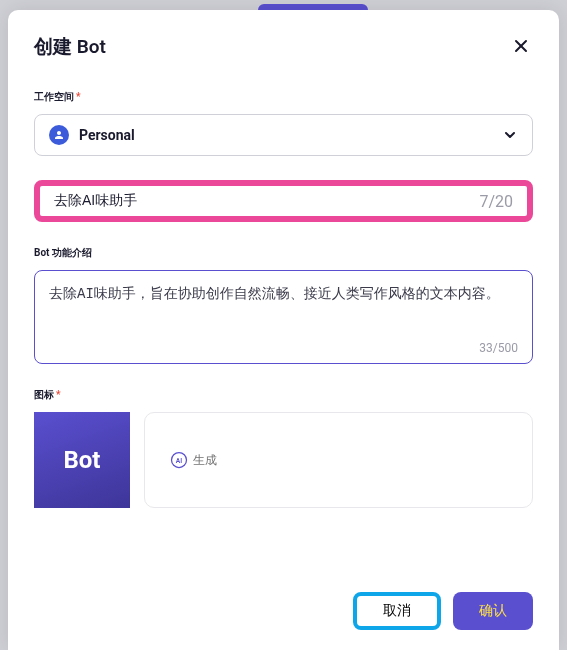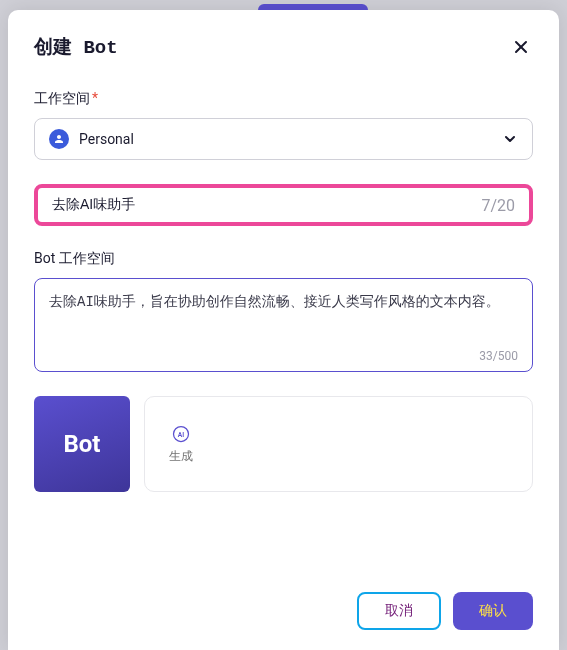--- a/index.html
+++ b/index.html
@@ -41,23 +41,21 @@
       background: #ffffff;
       border-radius: 10px 10px 0 0;
       padding: 24px 26px 20px 26px;
       display: flex;
       flex-direction: column;
       box-shadow: 0 0 20px rgba(0,0,0,0.1);
     }
     .modal-header {
       display: flex;
       justify-content: space-between;
-      align-items: center;
       margin-bottom: 30px;
-      font-family: Liberation Mono, monospace;
     }
     .modal-title {
       font-size: 19px;
       font-weight: 600;
       color: #1a1a2e;
     }
     .close-btn {
       width: 24px;
       height: 24px;
       display: flex;
@@ -67,40 +65,41 @@
       color: #1a1a2e;
     }
     .close-btn svg {
       width: 16px;
       height: 16px;
     }
     .form-group {
       margin-bottom: 24px;
     }
     .label {
-      font-size: 14px;
-      font-weight: 400;
+      font-size: 10px;
+      font-weight: 700;
       color: #1a1a2e;
       margin-bottom: 10px;
       display: block;
     }
     .required {
       color: #e74c3c;
       margin-left: 2px;
     }
     .select-wrap {
       position: relative;
       border: 1px solid #d0d0d8;
       border-radius: 8px;
       height: 42px;
       display: flex;
       align-items: center;
       padding: 0 14px;
       background: #fff;
       cursor: pointer;
+      font-weight: bold;
     }
     .person-icon {
       width: 20px;
       height: 20px;
       background: #3b5bdb;
       border-radius: 50%;
       display: flex;
       align-items: center;
       justify-content: center;
       margin-right: 10px;
@@ -116,21 +115,21 @@
       font-size: 14px;
       color: #1a1a2e;
     }
     .chevron {
       width: 16px;
       height: 16px;
       color: #1a1a2e;
     }
     .input-wrap {
       position: relative;
-      border: 4px solid #ec4899;
+      border: 6px solid #ec4899;
       border-radius: 8px;
       height: 42px;
       display: flex;
       align-items: center;
       padding: 0 14px;
       background: #fff;
     }
     .text-input {
       flex: 1;
       border: none;
@@ -169,41 +168,41 @@
       font-size: 12px;
       color: #9b9ba8;
     }
     .icon-row {
       display: flex;
       gap: 14px;
     }
     .icon-preview {
       width: 96px;
       height: 96px;
-      border-radius: 6px;
+      border-radius: 0;
       background: linear-gradient(160deg, #5a4fcf 0%, #3e3599 100%);
       display: flex;
       align-items: center;
       justify-content: center;
       color: #fff;
       font-weight: 700;
       font-size: 24px;
     }
     .icon-actions {
       flex: 1;
       border: 1px solid #e8e8ec;
       border-radius: 10px;
       display: flex;
       align-items: center;
       padding: 0 18px;
       background: #fff;
     }
     .gen-btn {
       display: flex;
-      flex-direction: column;
+      flex-direction: row;
       align-items: center;
       justify-content: center;
       gap: 4px;
       cursor: pointer;
       color: #5a4fcf;
       padding: 6px;
     }
     .gen-btn svg {
       width: 20px;
       height: 20px;
@@ -226,22 +225,22 @@
       font-size: 14px;
       border: none;
       cursor: pointer;
       display: flex;
       align-items: center;
       justify-content: center;
       font-weight: 500;
     }
     .btn-secondary {
       background: #fff;
-      border: 2px solid #0ea5e9;
-      color: #701a75;
+      border: 4px solid #0ea5e9;
+      color: #000000;
     }
     .btn-primary {
       background: #5a4fcf;
       color: #fde047;
     }
   </style>
 </head>
 <body>
 
 <div class="backdrop">
@@ -278,29 +277,32 @@
 
   <div class="form-group">
     <div class="input-wrap">
       <input type="text" class="text-input" value="去除AI味助手" style="">
       <span class="counter">7/20</span>
     </div>
   </div>
 
   <div class="form-group">
     <div class="label">
-      <span>Bot 工作空间</span>
+      <span>Bot 功能介绍</span>
     </div>
     <div class="textarea-wrap">
       <textarea class="textarea" style="">去除AI味助手，旨在协助创作自然流畅、接近人类写作风格的文本内容。</textarea>
       <span class="textarea-counter">33/500</span>
     </div>
   </div>
 
   <div class="form-group">
+    <div class="label">
+      <span>图标</span><span class="required">*</span>
+    </div>
     <div class="icon-row">
       <div class="icon-preview">
         <span>Bot</span>
       </div>
       <div class="icon-actions">
         <div class="gen-btn">
           <svg viewBox="0 0 24 24" fill="none" stroke="currentColor" stroke-width="1.5">
             <circle cx="12" cy="12" r="9"></circle>
             <text x="12" y="15.5" text-anchor="middle" font-size="8" fill="currentColor" stroke="none" font-weight="600">AI</text>
           </svg>

